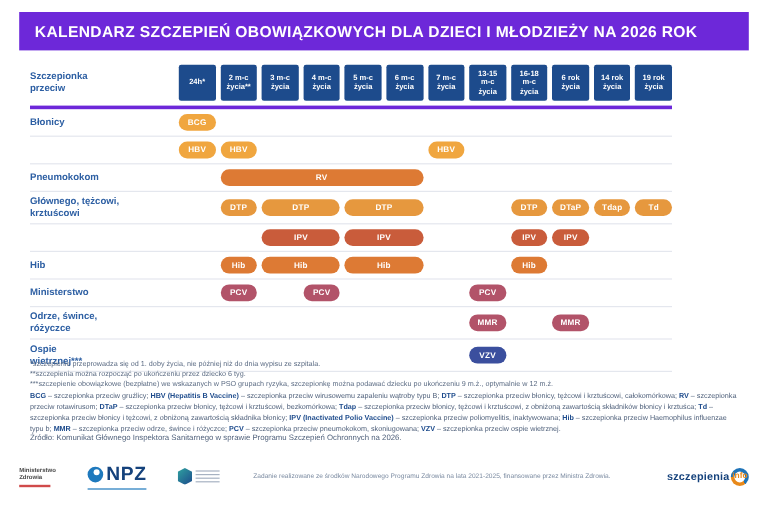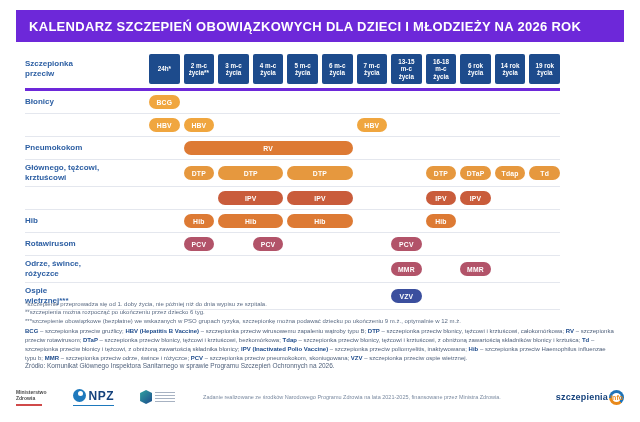--- a/index.html
+++ b/index.html
@@ -27,21 +27,21 @@
   .source{position:absolute;left:25px;top:362px;margin:0;font-size:6.5px;color:#51627c;}
 
   
   .footer{position:absolute;left:16px;right:16px;bottom:10px;height:30px;display:flex;align-items:center;}
   .mz{display:flex;flex-direction:column;align-items:flex-start;}
   .mz-text{font-size:5px;line-height:1.3;color:#4a4a4a;white-space:pre-line;font-weight:bold;}
   .mz-line{width:26px;height:2px;background:#d04a4a;margin-top:2px;}
   .npz{display:flex;align-items:center;gap:3px;margin-left:26px;border-bottom:1px solid #1e79bd;padding-bottom:2px;}
   .npz-circle{position:relative;width:13px;height:13px;border-radius:50%;background:#1e79bd;display:inline-block;}
   .npz-circle::before{content:"";position:absolute;width:5px;height:5px;border-radius:50%;background:#fff;top:2px;left:5px;}
-  .npz-text{font-size:12px;font-weight:bold;color:#15427c;letter-spacing:.5px;}
+  .npz-text{font-size:16px;font-weight:bold;color:#15427c;letter-spacing:.5px;}
   .emblem{display:flex;align-items:center;gap:3px;margin-left:26px;}
   .emblem-shield{width:12px;height:14px;background:linear-gradient(135deg,#2fa3a0,#1d4b8c);clip-path:polygon(50% 0,100% 22%,100% 78%,50% 100%,0 78%,0 22%);display:inline-block;}
   .emblem-lines{display:flex;flex-direction:column;gap:1.5px;}
   .emblem-lines i{display:block;width:20px;height:1.5px;background:#a7b2c2;}
   .funding{margin:0 0 0 28px;font-size:5.5px;color:#7a8aa0;max-width:320px;}
   .brand{margin-left:auto;display:flex;align-items:center;position:relative;text-align:right;}
   .brand-name{font-size:9px;font-weight:bold;color:#15427c;letter-spacing:.2px;}
   .brand-circle{width:15px;height:15px;border-radius:50%;background:conic-gradient(from 140deg,#e8891a 0 130deg,#1e73b8 130deg 360deg);position:relative;margin-left:1px;display:inline-block;}
   .brand-circle::after{content:"";position:absolute;inset:3px;background:#fff;border-radius:50%;}
   .brand-suffix{position:absolute;right:1px;top:50%;transform:translateY(-50%);font-size:7px;font-weight:bold;color:#e8891a;z-index:2;}
@@ -118,21 +118,21 @@
           <span class="pill" style="grid-column: 11 / 12; background: rgb(201, 92, 59);">IPV</span>
         </div>
         <div class="row">
           <div class="rlabel">Hib</div>
           <span class="pill" style="grid-column: 3 / 4; background: rgb(221, 122, 52);">Hib</span>
           <span class="pill" style="grid-column: 4 / 6; background: rgb(221, 122, 52);">Hib</span>
           <span class="pill" style="grid-column: 6 / 8; background: rgb(221, 122, 52);">Hib</span>
           <span class="pill" style="grid-column: 10 / 11; background: rgb(221, 122, 52);">Hib</span>
         </div>
         <div class="row">
-          <div class="rlabel">Rotawirusom</div>
+          <div class="rlabel">Ministerstwo</div>
           <span class="pill" style="grid-column: 3 / 4; background: rgb(178, 83, 105);">PCV</span>
           <span class="pill" style="grid-column: 5 / 6; background: rgb(178, 83, 105);">PCV</span>
           <span class="pill" style="grid-column: 9 / 10; background: rgb(178, 83, 105);">PCV</span>
         </div>
         <div class="row">
           <div class="rlabel">Odrze, śwince,
 różyczce</div>
           <span class="pill" style="grid-column: 9 / 10; background: rgb(178, 83, 105);">MMR</span>
           <span class="pill" style="grid-column: 11 / 12; background: rgb(178, 83, 105);">MMR</span>
         </div>

